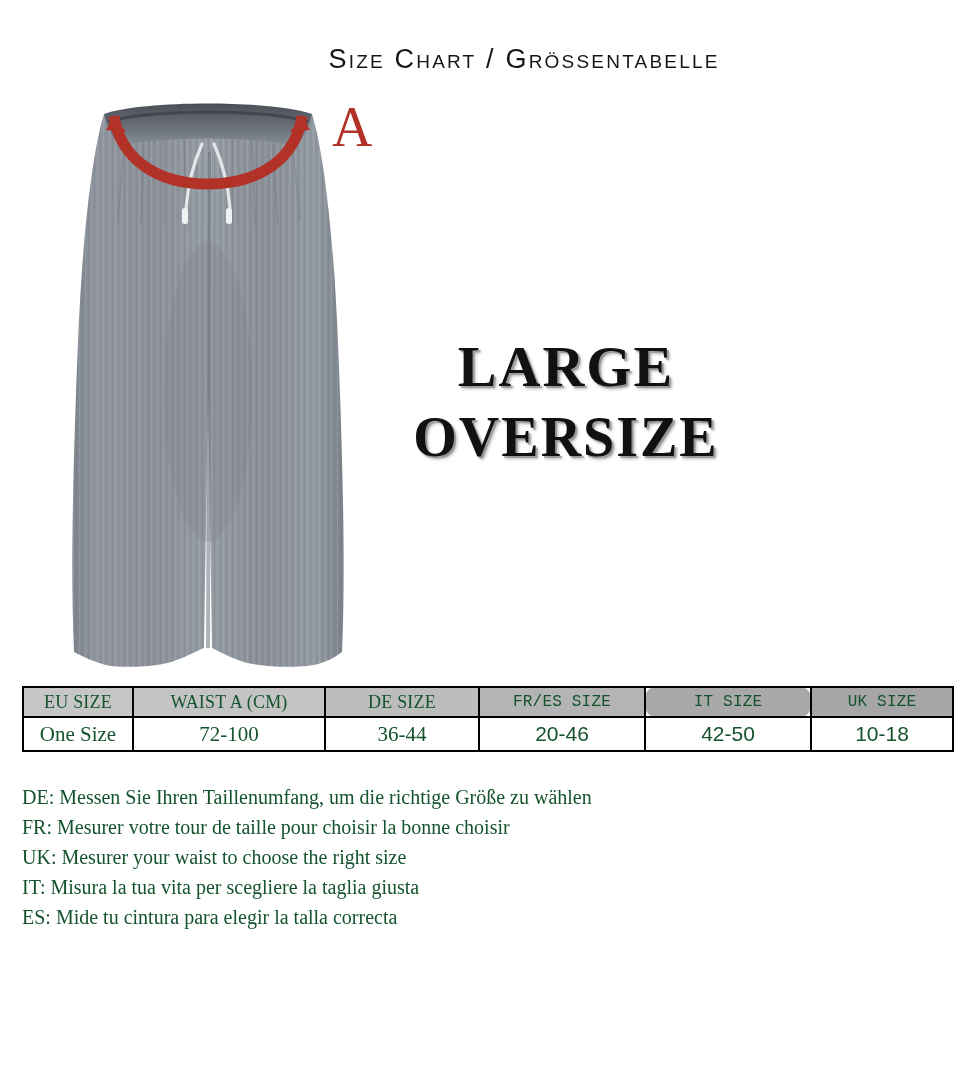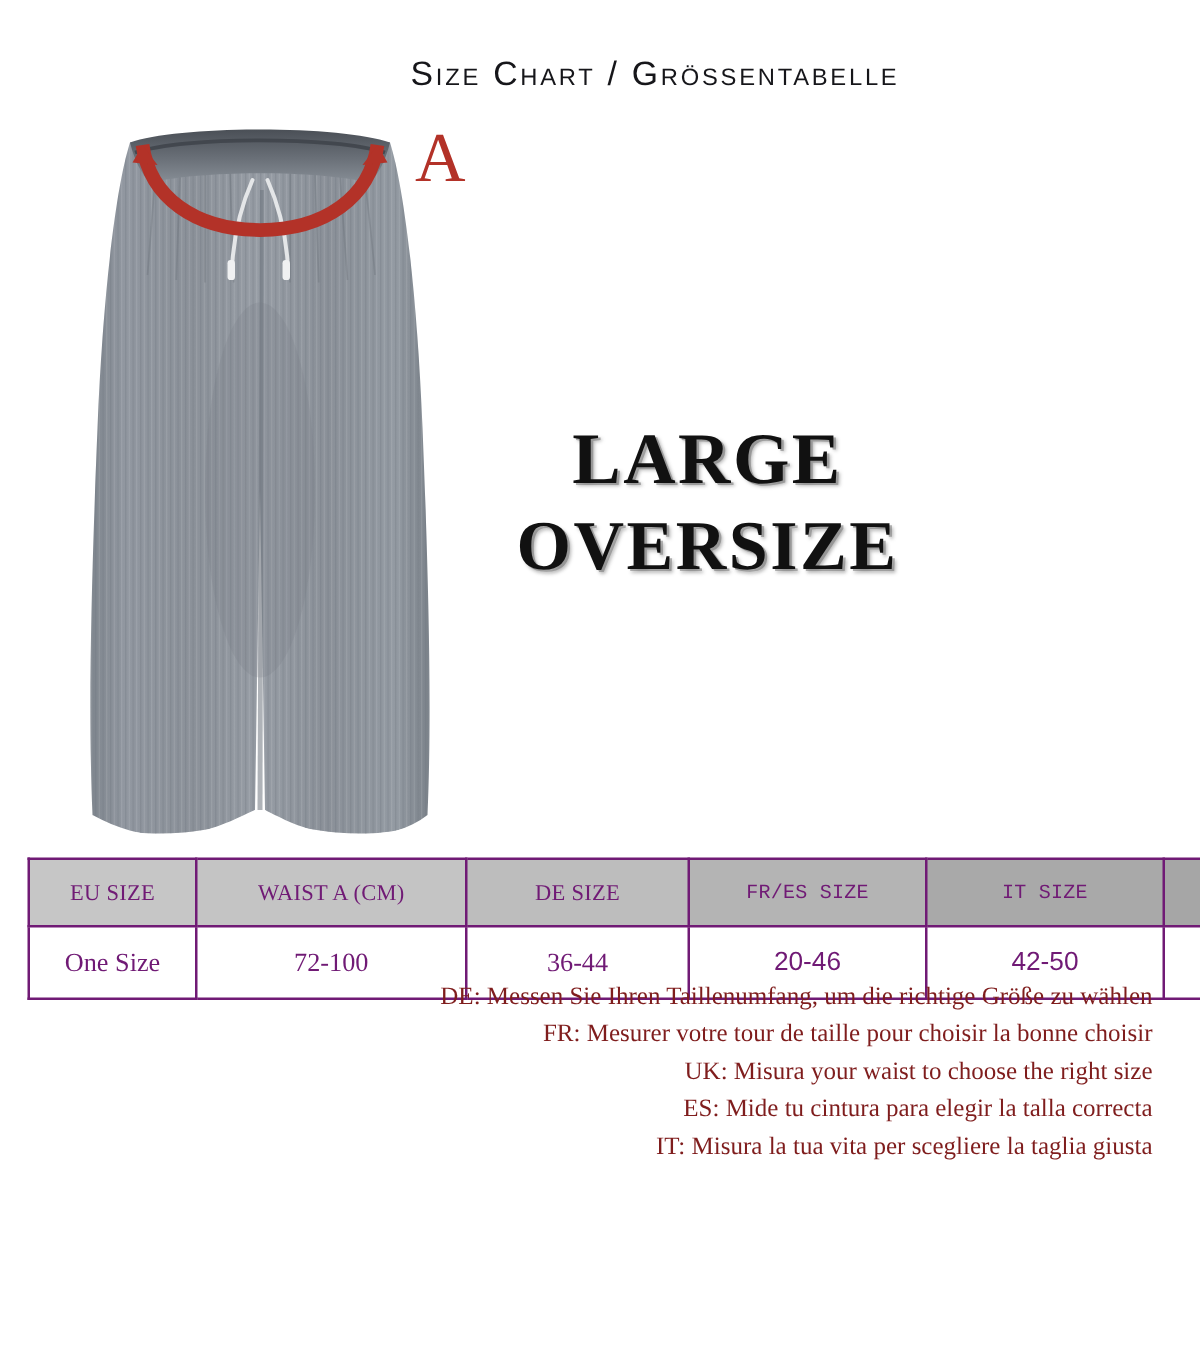--- a/index.html
+++ b/index.html
@@ -103,24 +103,24 @@
   .size-table {
     position: absolute;
     left: 22px;
     top: 686px;
     width: 918px;
     border-collapse: collapse;
     table-layout: fixed;
   }
   .size-table th,
   .size-table td {
-    border: 2px solid #701a75;
+    border: 2px solid #000000;
     text-align: center;
-    padding: 12px;
-    color: #701a75;
+    padding: 0;
+    color: #14532d;
   }
   .size-table th {
     height: 28px;
     font-weight: 400;
     font-size: 17px;
     letter-spacing: 0.2px;
   }
   .size-table td {
     height: 32px;
     font-weight: 400;
@@ -151,23 +151,22 @@
     position: absolute;
     left: 22px;
     top: 782px;
     width: 900px;
   }
   .instructions p {
     margin: 0;
     font-family: "Liberation Serif", serif;
     font-size: 20px;
     line-height: 30px;
-    color: #7f1d1d;
+    color: #14532d;
     white-space: nowrap;
-    text-align: right;
   }
 </style>
 </head>
 <body>
 
 <div class="title">Size Chart / Grössentabelle</div>
 
 <div class="photo-stage">
 
   <div class="pants">
@@ -269,35 +268,35 @@
   <div class="display-line second">Oversize</div>
 </div>
 
 <table class="size-table">
   <thead>
     <tr>
       <th class="c0 serifcol th-txt" style="background: rgb(198, 198, 198);">EU SIZE</th>
       <th class="c1 serifcol th-txt" style="background: rgb(196, 196, 196);">WAIST A (CM)</th>
       <th class="c2 serifcol th-txt" style="background: rgb(189, 189, 189);">DE SIZE</th>
       <th class="c3 sanscol th-txt" style="background: rgb(180, 180, 180);">FR/ES SIZE</th>
-      <th class="c4 sanscol th-txt" style="background: rgb(169, 169, 169);">IT SIZE</th>
+      <th class="c4 sanscol th-txt" style="background: rgb(169, 169, 169); border-radius: 11px;">IT SIZE</th>
       <th class="c5 sanscol th-txt" style="background: rgb(166, 166, 166);">UK SIZE</th>
     </tr>
   </thead>
   <tbody>
     <tr>
       <td class="serifcol">One Size</td>
       <td class="serifcol">72-100</td>
       <td class="serifcol">36-44</td>
       <td class="sanscol">20-46</td>
       <td class="sanscol">42-50</td>
       <td class="sanscol">10-18</td>
     </tr>
   </tbody>
 </table>
 
 <div class="instructions">
   <p>DE: Messen Sie Ihren Taillenumfang, um die richtige Größe zu wählen</p>
   <p>FR: Mesurer votre tour de taille pour choisir la bonne choisir</p>
-  <p>UK: Misura your waist to choose the right size</p>
+  <p>UK: Mesurer your waist to choose the right size</p>
+  <p>IT: Misura la tua vita per scegliere la taglia giusta</p>
   <p>ES: Mide tu cintura para elegir la talla correcta</p>
-  <p>IT: Misura la tua vita per scegliere la taglia giusta</p>
 </div>
 
 </body></html>

